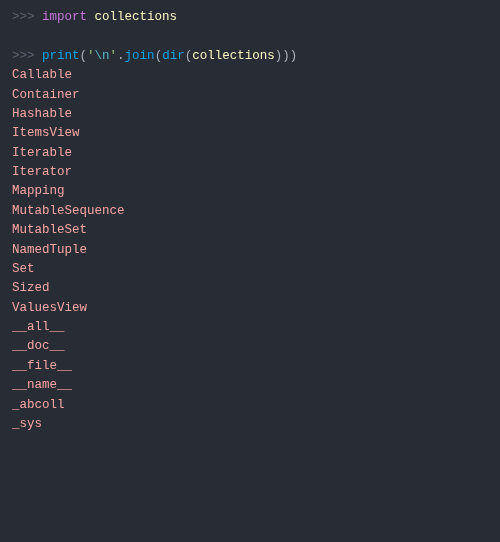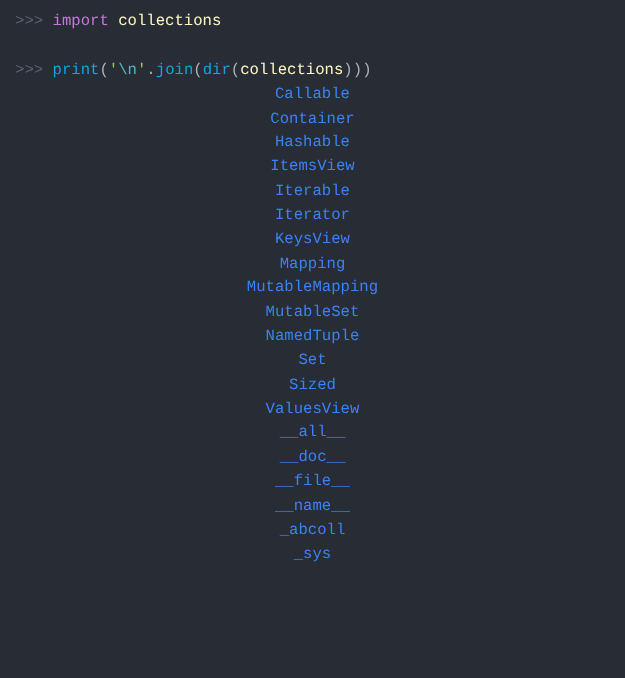--- a/index.html
+++ b/index.html
@@ -41,41 +41,39 @@
     .string {
       color: #98c379;
     }
     .escape {
       color: #56b6c2;
     }
     .dot {
       color: #abb2bf;
     }
     .output {
-      color: #3b82f6;
-      text-align: center;
+      color: #fca5a5;
     }
   </style>
 </head>
 <body>
 
 <div>
   <div class="line"><span class="prompt">&gt;&gt;&gt; </span><span class="keyword">import</span><span class="plain"> </span><span class="plain">collections</span></div>
   <div class="line"> </div>
   <div class="line"><span class="prompt">&gt;&gt;&gt; </span><span class="func">print</span><span class="paren">(</span><span class="string">'</span><span class="escape">\n</span><span class="string">'</span><span class="dot">.</span><span class="func">join</span><span class="paren">(</span><span class="func">dir</span><span class="paren">(</span><span class="plain">collections</span><span class="paren">)</span><span class="paren">)</span><span class="paren">)</span></div>
   <div id="output-container">
       <div class="line output">Callable</div>
       <div class="line output">Container</div>
       <div class="line output">Hashable</div>
       <div class="line output">ItemsView</div>
       <div class="line output">Iterable</div>
       <div class="line output">Iterator</div>
-      <div class="line output">KeysView</div>
       <div class="line output">Mapping</div>
-      <div class="line output">MutableMapping</div>
+      <div class="line output">MutableSequence</div>
       <div class="line output">MutableSet</div>
       <div class="line output">NamedTuple</div>
       <div class="line output">Set</div>
       <div class="line output">Sized</div>
       <div class="line output">ValuesView</div>
       <div class="line output">__all__</div>
       <div class="line output">__doc__</div>
       <div class="line output">__file__</div>
       <div class="line output">__name__</div>
       <div class="line output">_abcoll</div>

